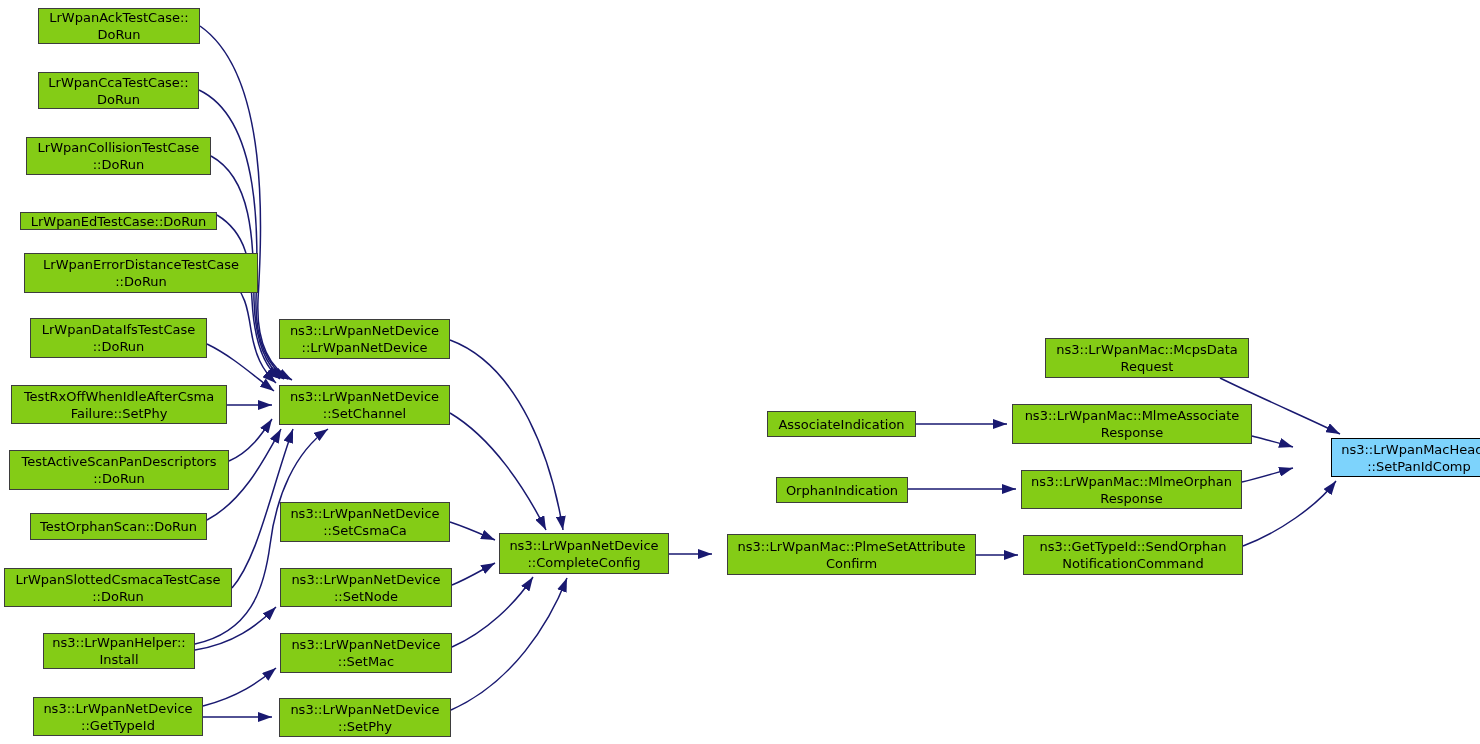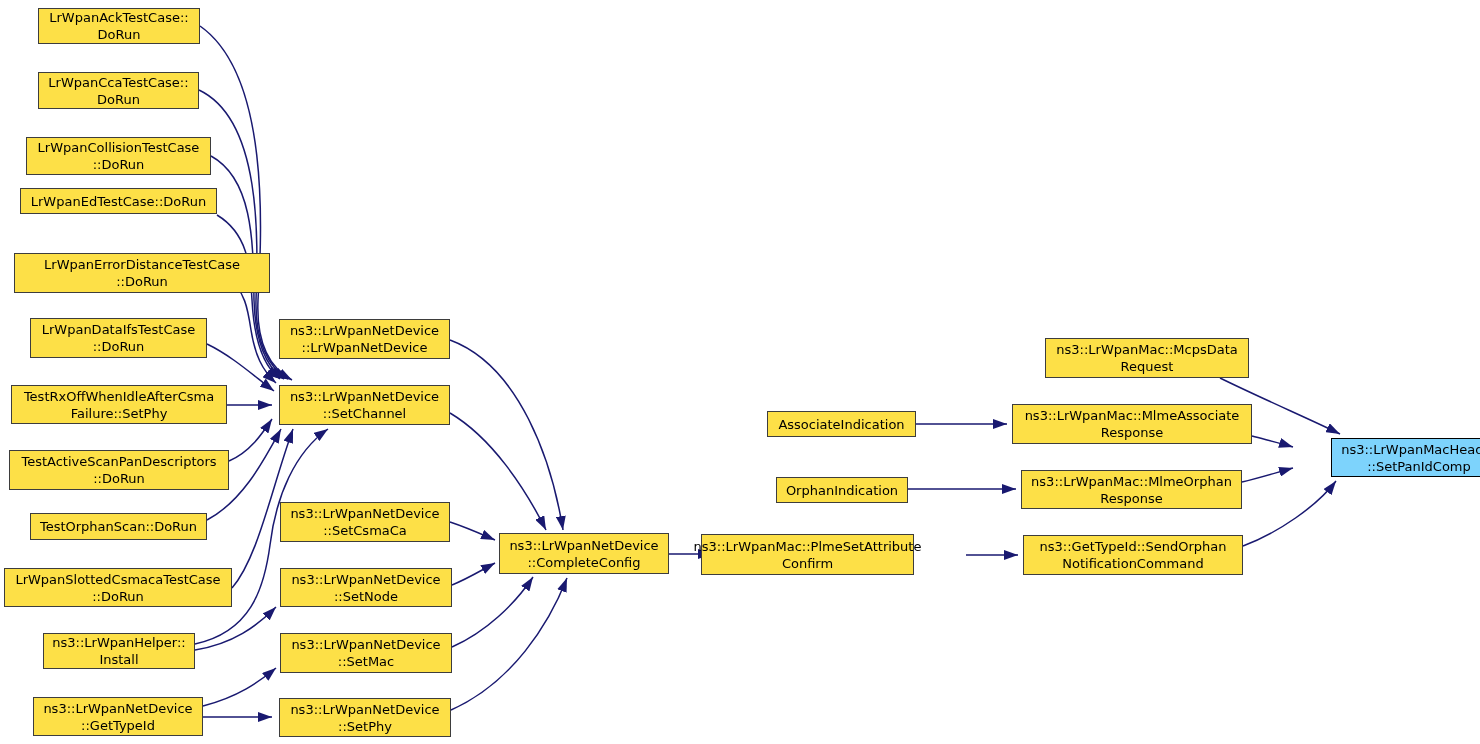--- a/index.html
+++ b/index.html
@@ -7,21 +7,21 @@
     position:relative;
     width:1480px;height:744px;
     background:#ffffff;
     font-family:"DejaVu Sans","Liberation Sans",sans-serif;
     font-size:13px;color:#000;
     overflow:hidden;
   }
   #edges{position:absolute;left:0;top:0;width:1480px;height:744px;}
   .node{
     position:absolute;box-sizing:border-box;
-    background:#fde047;border:1.2px solid #3d3d3d;
+    background:#84cc16;border:1.2px solid #3d3d3d;
     display:flex;flex-direction:column;align-items:center;justify-content:center;
     text-align:center;line-height:17px;white-space:nowrap;
     cursor:pointer;
   }
   .node.selected{background:#7dd3fc;border-color:#000000;cursor:default;margin-left:33px;}
   .edge{stroke:#191970;stroke-width:1.5;fill:none;}
 </style>
 </head>
 <body>
 
@@ -68,24 +68,24 @@
     <span>DoRun</span>
   </div>
   <div class="node" style="left:38px;top:72px;width:161px;height:37px">
     <span>LrWpanCcaTestCase::</span>
     <span>DoRun</span>
   </div>
   <div class="node" style="left:26px;top:137px;width:185px;height:38px">
     <span>LrWpanCollisionTestCase</span>
     <span>::DoRun</span>
   </div>
-  <div class="node" style="left:20px;top:188px;width:197px;height:26px">
+  <div class="node" style="left:20px;top:212px;width:197px;height:18px">
     <span>LrWpanEdTestCase::DoRun</span>
   </div>
-  <div class="node" style="left:14px;top:253px;width:256px;height:40px">
+  <div class="node" style="left:24px;top:253px;width:234px;height:40px">
     <span>LrWpanErrorDistanceTestCase</span>
     <span>::DoRun</span>
   </div>
   <div class="node" style="left:30px;top:318px;width:177px;height:40px">
     <span>LrWpanDataIfsTestCase</span>
     <span>::DoRun</span>
   </div>
   <div class="node" style="left:11px;top:385px;width:216px;height:39px">
     <span>TestRxOffWhenIdleAfterCsma</span>
     <span>Failure::SetPhy</span>
@@ -133,21 +133,21 @@
   <div class="node" style="left:279px;top:698px;width:172px;height:39px">
     <span>ns3::LrWpanNetDevice</span>
     <span>::SetPhy</span>
   </div>
 
   <div class="node" style="left:499px;top:533px;width:170px;height:41px">
     <span>ns3::LrWpanNetDevice</span>
     <span>::CompleteConfig</span>
   </div>
 
-  <div class="node" style="left:701px;top:534px;width:213px;height:41px">
+  <div class="node" style="left:727px;top:534px;width:249px;height:41px">
     <span>ns3::LrWpanMac::PlmeSetAttribute</span>
     <span>Confirm</span>
   </div>
 
   <div class="node" style="left:767px;top:411px;width:149px;height:26px">
     <span>AssociateIndication</span>
   </div>
   <div class="node" style="left:776px;top:477px;width:132px;height:26px">
     <span>OrphanIndication</span>
   </div>

